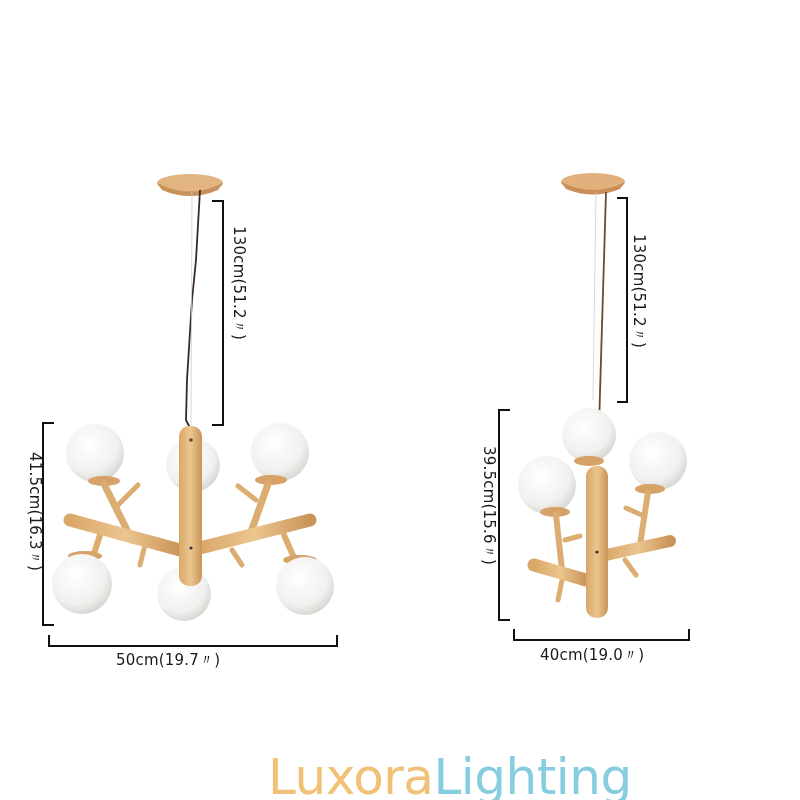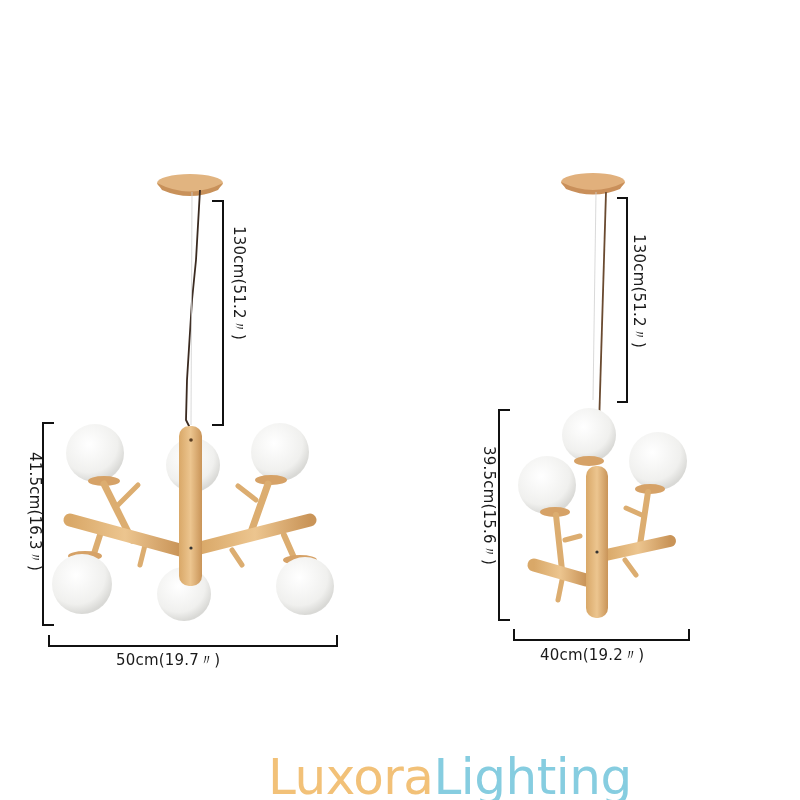--- a/index.html
+++ b/index.html
@@ -119,18 +119,18 @@
     <circle cx="197" cy="552" r="1.6" fill="#333"></circle>
   </svg>
 
   <div class="abs" style="left:217px;top:197px;width:9px;height:202px;border:2px solid #111;border-left:none;"></div>
   <div class="dim-label vert" style="left:248px;top:234px;">130cm(51.2〃)</div>
 
   <div class="abs" style="left:98px;top:409px;width:10px;height:208px;border:2px solid #111;border-right:none;"></div>
   <div class="dim-label vert" style="left:98px;top:446px;">39.5cm(15.6〃)</div>
 
   <div class="abs" style="left:113px;top:629px;width:173px;height:10px;border:2px solid #111;border-top:none;"></div>
-  <div class="dim-label" style="left:140px;top:646px;">40cm(19.2〃)</div>
+  <div class="dim-label" style="left:140px;top:646px;">40cm(19.0〃)</div>
 </div>
 
 <div class="logo">
   <span class="a">Luxora</span><span class="b">Lighting</span>
 </div>
 
 </body></html>

